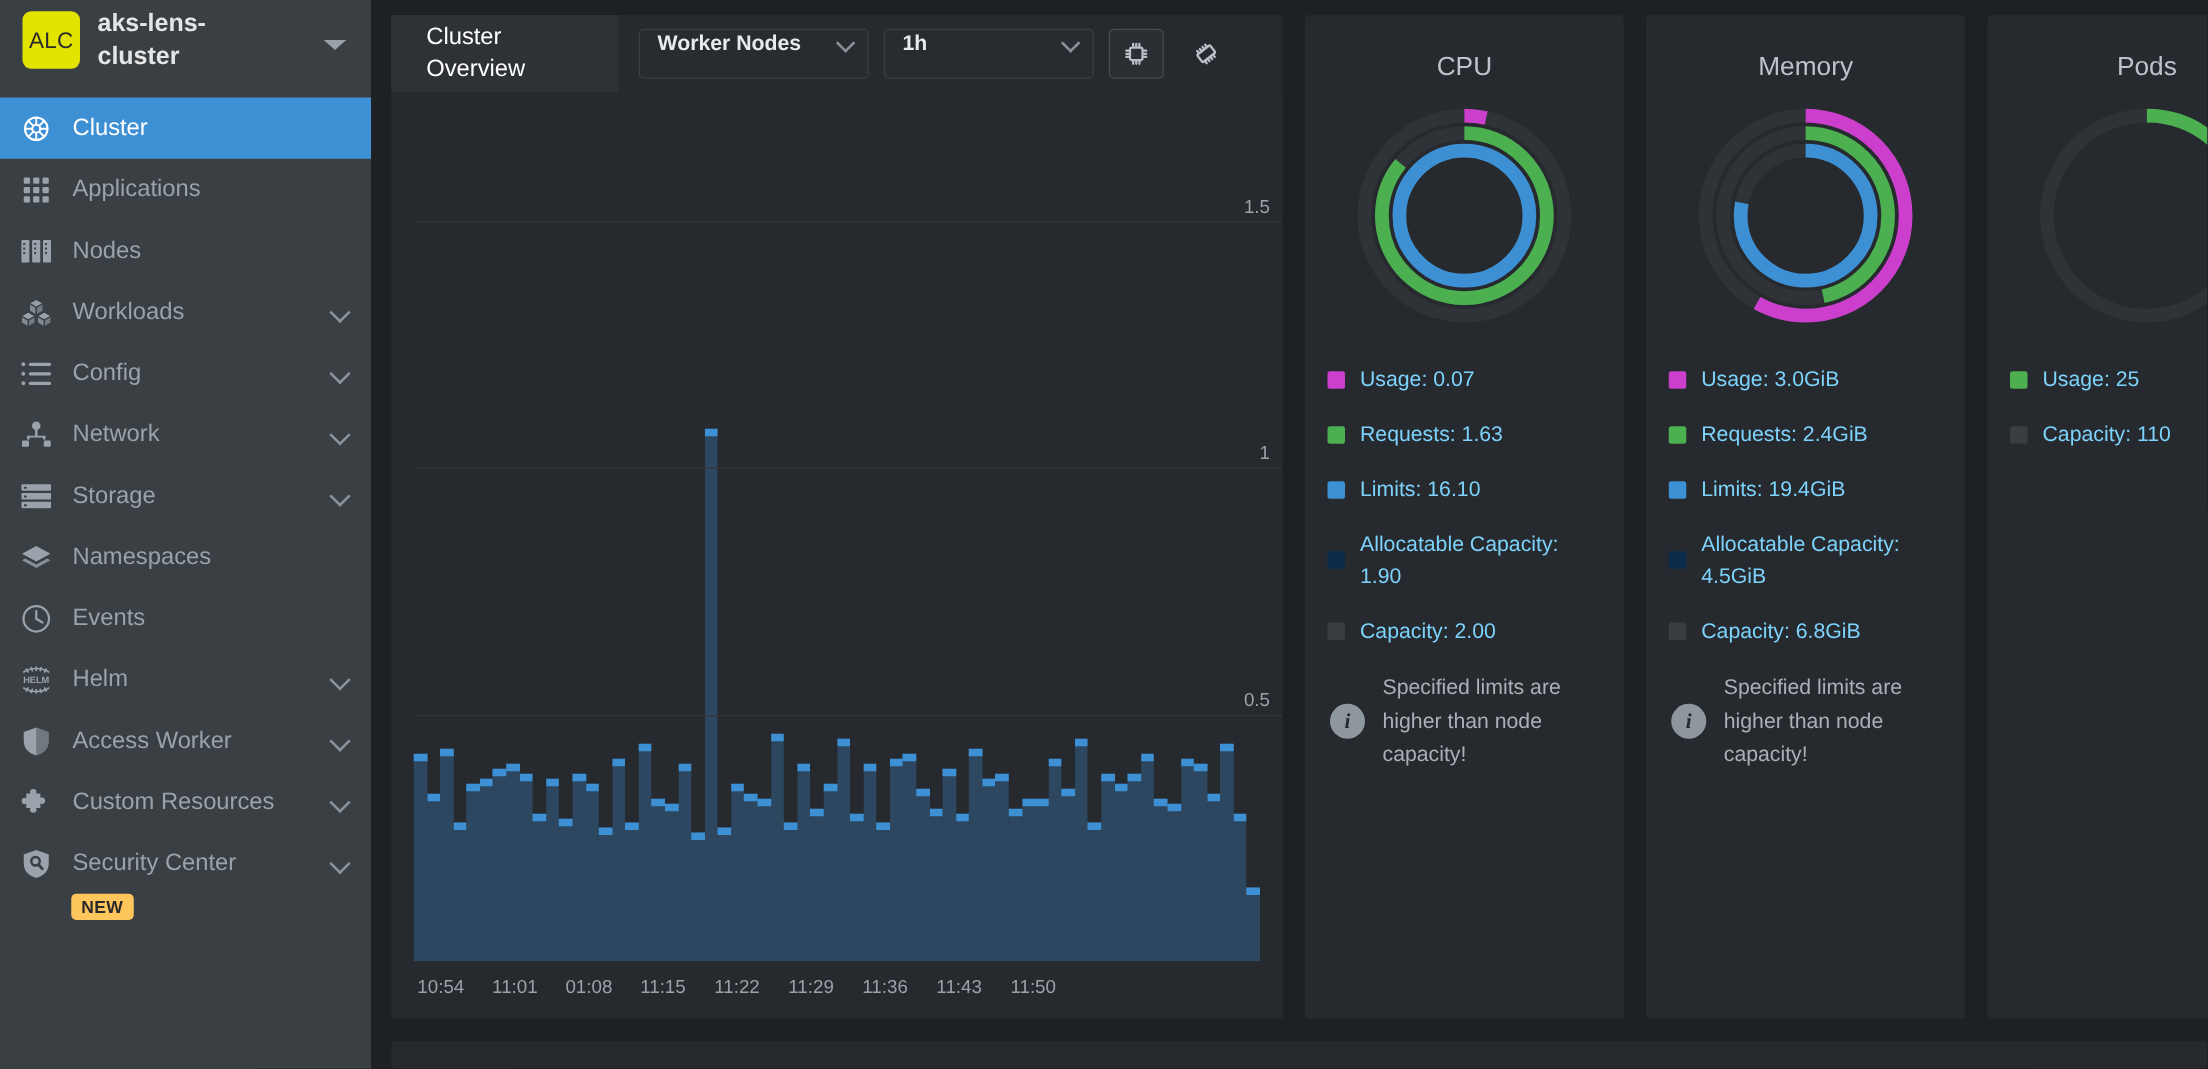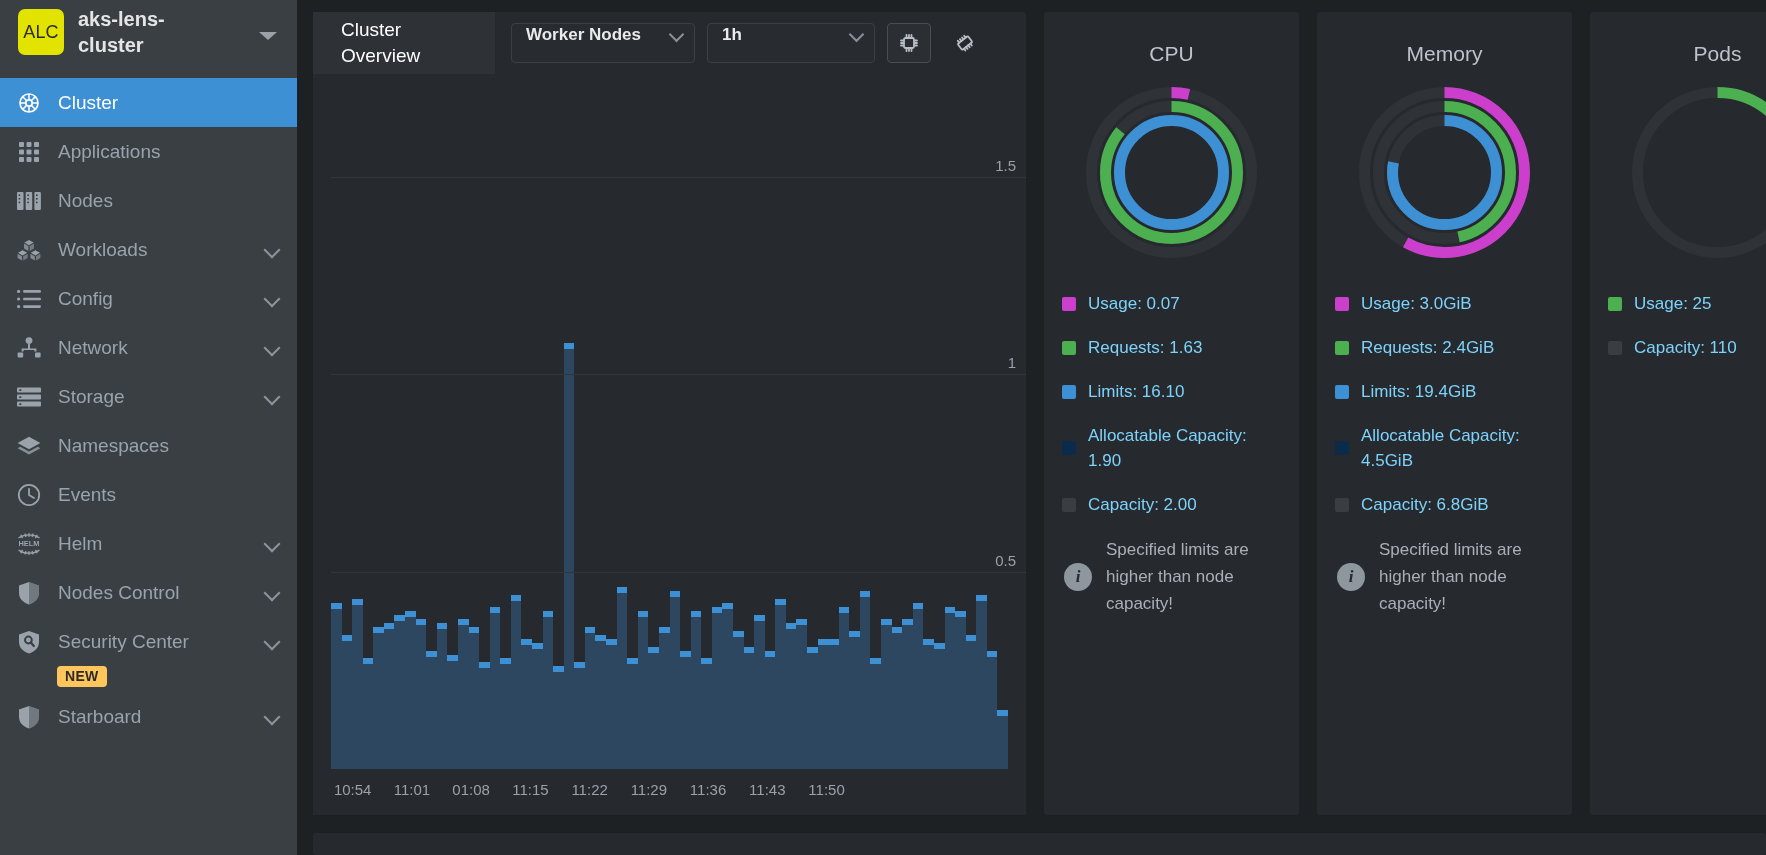--- a/index.html
+++ b/index.html
@@ -393,46 +393,45 @@
           <span class="nav-label">Helm</span>
           <span class="chev"></span>
         </div>
         <div class="nav-item">
           <span class="nav-ico" style="color: rgb(154, 163, 171);">
             <svg width="22" height="24" viewBox="0 0 22 24">
               <path d="M11 1L1 4.6v7.2C1 18 5.3 21.8 11 23.4 16.7 21.8 21 18 21 11.8V4.6z" fill="currentColor"></path>
               <path d="M11 1v22.4C16.7 21.8 21 18 21 11.8V4.6z" fill="#3a3f44" opacity=".42"></path>
             </svg>
           </span>
-          <span class="nav-label">Nodes Control</span>
+          <span class="nav-label">Access Worker</span>
+          <span class="chev"></span>
+        </div>
+        <div class="nav-item">
+          <span class="nav-ico" style="color: rgb(154, 163, 171);">
+            <svg width="24" height="24" viewBox="0 0 24 24">
+              <path d="M9.6 1.2c1.6 0 2.6 1 2.6 2.3 0 .5-.2.9-.4 1.3h3.5v3.6c.4-.3.9-.4 1.4-.4 1.4 0 2.4 1.1 2.4 2.6s-1 2.6-2.4 2.6c-.5 0-1-.2-1.4-.4v3.6h-3.5c.2.4.4.8.4 1.3 0 1.4-1 2.4-2.6 2.4s-2.6-1-2.6-2.4c0-.5.2-.9.4-1.3H4v-3.5c-.4.2-.8.4-1.3.4C1.3 13.3.3 12.2.3 10.7s1-2.6 2.4-2.6c.5 0 .9.2 1.3.4V4.8h3.4c-.2-.4-.4-.8-.4-1.3 0-1.3 1-2.3 2.6-2.3z" fill="currentColor"></path>
+            </svg>
+          </span>
+          <span class="nav-label">Custom Resources</span>
           <span class="chev"></span>
         </div>
         <div class="nav-item with-badge">
           <span class="nav-ico" style="color: rgb(154, 163, 171);">
             <svg width="22" height="24" viewBox="0 0 22 24">
               <path d="M11 1L1 4.6v7.2C1 18 5.3 21.8 11 23.4 16.7 21.8 21 18 21 11.8V4.6z" fill="currentColor"></path>
               <circle cx="10.4" cy="10" r="3.4" fill="none" stroke="#3a3f44" stroke-width="2"></circle>
               <path d="M12.8 12.6l3 3.4" stroke="#3a3f44" stroke-width="2.2" stroke-linecap="round"></path>
             </svg>
           </span>
           <span class="nav-label">Security Center</span>
           <span class="chev"></span>
         </div>
         <div style="position: relative; height: 26px;">
           <span class="badge-new" style="top: 0px;">NEW</span>
-        </div>
-        <div class="nav-item">
-          <span class="nav-ico" style="color: rgb(154, 163, 171);">
-            <svg width="22" height="24" viewBox="0 0 22 24">
-              <path d="M11 1L1 4.6v7.2C1 18 5.3 21.8 11 23.4 16.7 21.8 21 18 21 11.8V4.6z" fill="currentColor"></path>
-              <path d="M11 1v22.4C16.7 21.8 21 18 21 11.8V4.6z" fill="#3a3f44" opacity=".42"></path>
-            </svg>
-          </span>
-          <span class="nav-label">Starboard</span>
-          <span class="chev"></span>
         </div>
       </div>
   </div>
 
   <div class="main">
     <div class="cards-row">
 
       <div class="panel chart-panel">
         <div class="chart-toolbar">
           <div class="chart-title">

